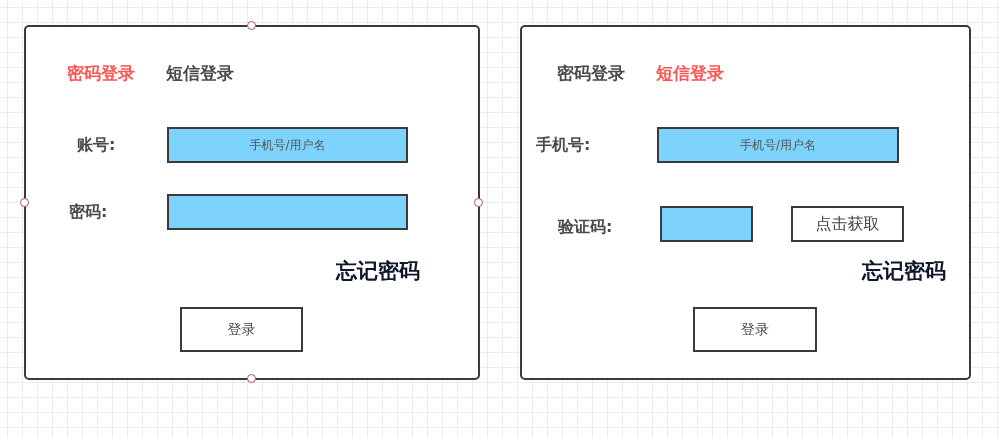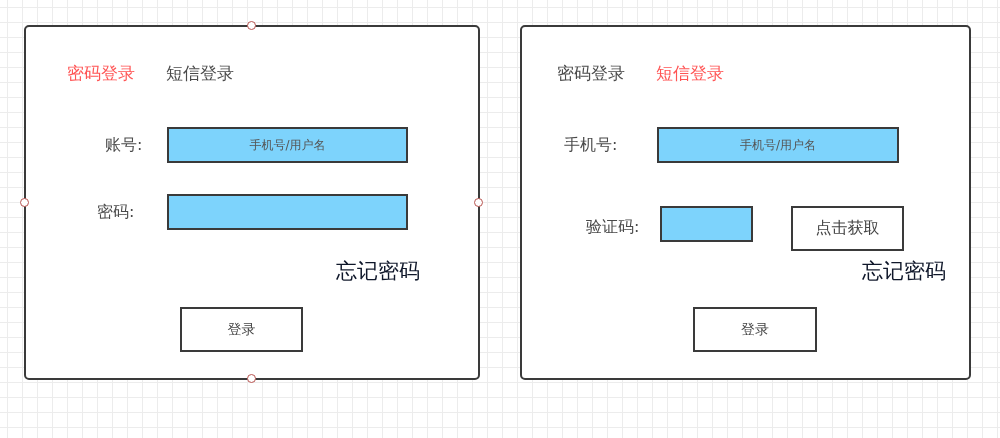--- a/index.html
+++ b/index.html
@@ -11,25 +11,25 @@
         linear-gradient(to bottom, #ececec 1px, transparent 1px);
       background-size:15px 15px;
       background-position:7px 7px;
       font-family:"DejaVu Sans", "Liberation Sans", sans-serif;
       color:#444444;
     }
     .panel {
       position:absolute; background:#ffffff;
       border:2px solid #3a3a3a; border-radius:5px; box-sizing:border-box;
     }
-    .abs { position:absolute; }
+    .abs { position:absolute;font-weight:bold; }
     .tab { font-size:17px; line-height:20px; white-space:nowrap; }
     .tab.active { color:#ff5454; }
     .tab.inactive { color:#4a4a4a; }
-    .label { font-size:16px; line-height:20px; color:#4a4a4a; white-space:nowrap;margin-left:28px; }
+    .label { font-size:16px; line-height:20px; color:#4a4a4a; white-space:nowrap; }
     .field {
       position:absolute; box-sizing:border-box; border:2px solid #3a3a3a; background:#7dd3fc;
       display:flex; align-items:center; justify-content:center;
       font-size:12px; color:#555555;
     }
     .btn {
       position:absolute; box-sizing:border-box; border:2px solid #3a3a3a; background:#fff;
       display:flex; align-items:center; justify-content:center;
       font-size:14px; color:#444444;
     }
@@ -78,21 +78,21 @@
 <span class="abs label" style="left:536px; top:135px;">手机号:</span>
 <div class="field" style="left:657px; top:127px; width:242px; height:36px;">
   <span>手机号/用户名</span>
 </div>
 
 <span class="abs label" style="left:558px; top:217px;">验证码:</span>
 <div class="field" style="left:660px; top:206px; width:93px; height:36px;">
   <span></span>
 </div>
 
-<div class="btn" style="left:791px; top:206px; width:113px; height:45px; font-size:16px;">
+<div class="btn" style="left:791px; top:206px; width:113px; height:36px; font-size:16px;">
   <span>点击获取</span>
 </div>
 
 <span class="abs link" style="left:862px; top:261px;">忘记密码</span>
 
 <div class="btn" style="left:693px; top:307px; width:124px; height:45px;">
   <span>登录</span>
 </div>
 
 </body></html>

